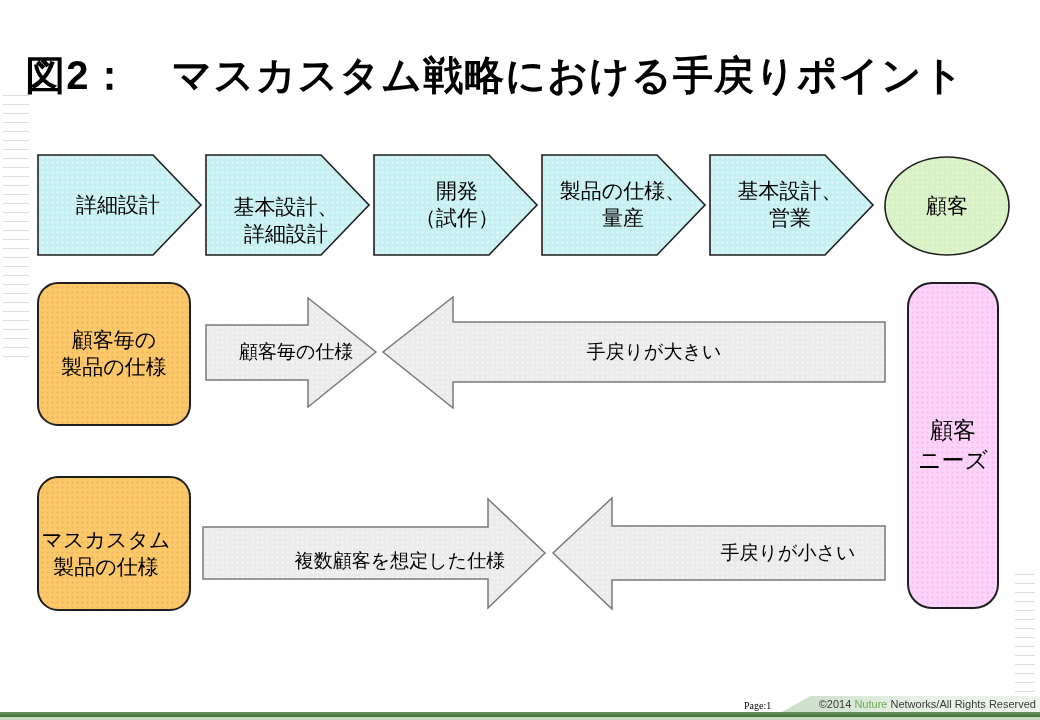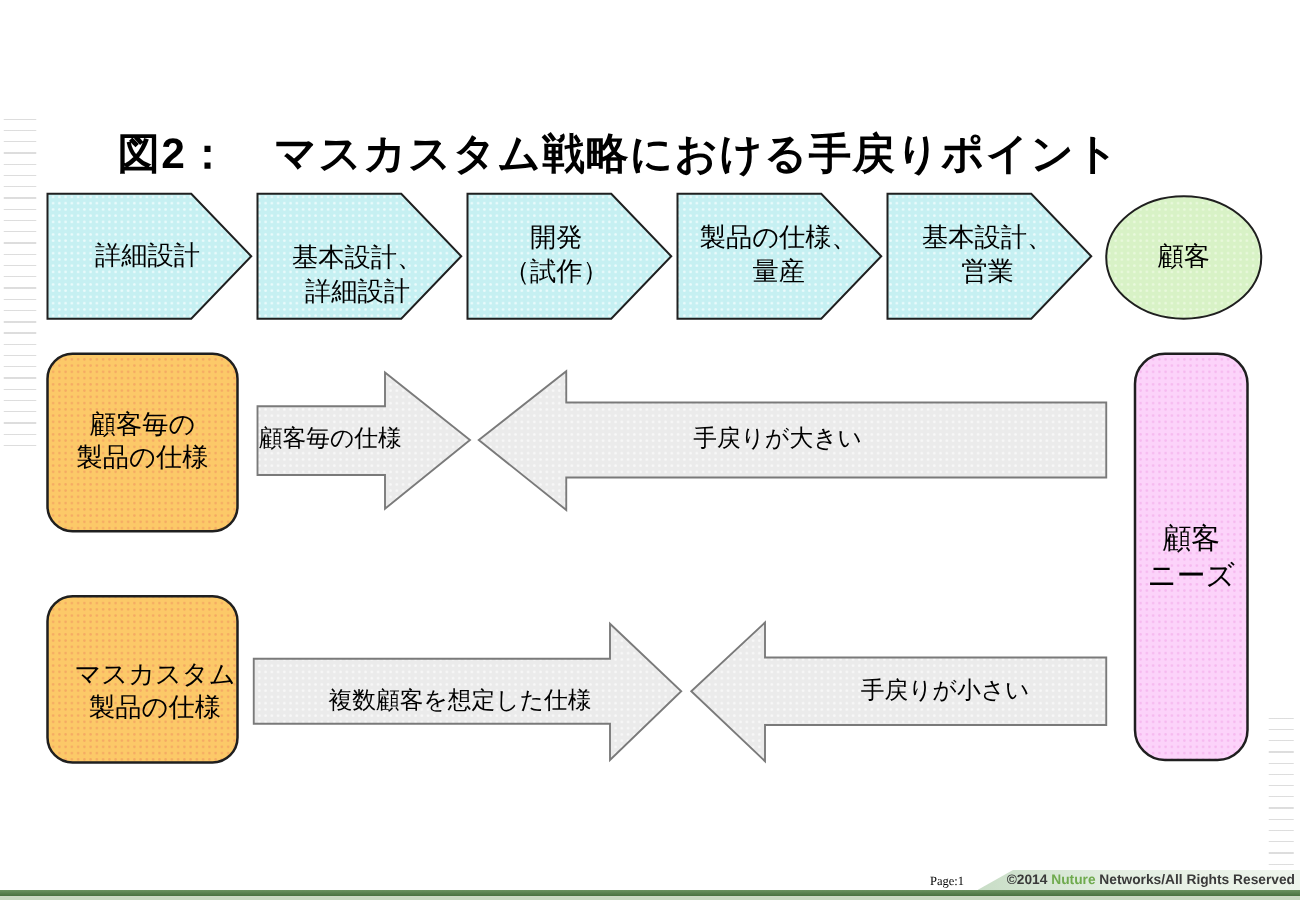--- a/index.html
+++ b/index.html
@@ -7,38 +7,38 @@
     position:relative;width:1040px;height:720px;background:#ffffff;overflow:hidden;
     font-family:"Liberation Sans","DejaVu Sans",sans-serif;color:#000;
   }
   .abs{position:absolute;}
   .lbl{
     position:absolute;display:flex;align-items:center;justify-content:center;
     text-align:center;white-space:pre-line;line-height:1.28;color:#000;
   }
   .title{
     position:absolute;left:110px;top:52px;width:770px;height:46px;
-    font-size:34px;font-weight:bold;text-align:center;letter-spacing:1px;
-    display:flex;align-items:center;justify-content:center;white-space:pre;margin-top:48px;
+    font-size:40px;font-weight:bold;text-align:center;letter-spacing:1px;
+    display:flex;align-items:center;justify-content:center;white-space:pre;
   }
   .step-lbl{font-size:21px;}
   .box-lbl{font-size:21px;}
-  .arrow-lbl{font-size:19px;}
+  .arrow-lbl{font-size:19px;padding-left:32px;}
   .needs-lbl{font-size:23px;}
   .page-num{
     position:absolute;left:744px;top:698px;width:60px;height:14px;
     font-size:10px;font-family:Liberation Serif, serif;
     display:flex;align-items:center;
   }
   .copy-band{
     position:absolute;left:782px;top:696px;width:258px;height:16px;
     clip-path:polygon(11% 0,100% 0,100% 100%,0 100%);
     background:linear-gradient(90deg,#c8ddc6 0%,#e4efe2 45%,#eef5ec 100%);
     display:flex;align-items:center;justify-content:flex-end;
-    font-size:11px;font-weight:bold;color:#3a3a3a;padding-right:4px;box-sizing:border-box;
+    font-size:11px;font-weight:normal;color:#3a3a3a;padding-right:4px;box-sizing:border-box;
     white-space:pre;
   }
   .copy-band .brand{color:#6faa4e;}
   .footer-bar{
     position:absolute;left:0;top:712px;width:1040px;height:5px;
     background:linear-gradient(180deg,#6a9361,#46703f);
   }
   .footer-strip{
     position:absolute;left:0;top:717px;width:1040px;height:3px;background:#c6d8c1;
   }
@@ -99,32 +99,32 @@
 
     <polygon points="203,527 488,527 488,499 545,553 488,608 488,579 203,579" fill="url(#pGray)" stroke="#7a7a7a" stroke-width="1.5"></polygon>
     <polygon points="885,526 612,526 612,498 553,553 612,609 612,580 885,580" fill="url(#pGray)" stroke="#7a7a7a" stroke-width="1.5"></polygon>
   </svg>
 
   <div class="title">図2：　マスカスタム戦略における手戻りポイント</div>
 
   <div class="lbl step-lbl" style="left:33px;top:176px;width:170px;height:58px">詳細設計</div>
   <div class="lbl step-lbl" style="left:201px;top:192px;width:170px;height:58px">基本設計、
 詳細設計</div>
-  <div class="lbl step-lbl" style="left:360px;top:176px;width:170px;height:58px">開発
+  <div class="lbl step-lbl" style="left:372px;top:176px;width:170px;height:58px">開発
 （試作）</div>
   <div class="lbl step-lbl" style="left:537px;top:176px;width:172px;height:58px">製品の仕様、
 量産</div>
   <div class="lbl step-lbl" style="left:705px;top:176px;width:170px;height:58px">基本設計、
 営業</div>
 
   <div class="lbl step-lbl" style="left:887px;top:180px;width:120px;height:52px">顧客</div>
 
   <div class="lbl box-lbl" style="left:38px;top:283px;width:152px;height:142px">顧客毎の
 製品の仕様</div>
-  <div class="lbl box-lbl" style="left:48px;top:477px;width:152px;height:154px">マスカスタム
+  <div class="lbl box-lbl" style="left:30px;top:477px;width:152px;height:154px">マスカスタム
 製品の仕様</div>
 
   <div class="lbl arrow-lbl" style="left:207px;top:325px;width:162px;height:55px;justify-content:flex-start;text-align:left">顧客毎の仕様</div>
   <div class="lbl arrow-lbl" style="left:452px;top:322px;width:340px;height:60px">手戻りが大きい</div>
 
   <div class="lbl arrow-lbl" style="left:203px;top:527px;width:330px;height:68px">複数顧客を想定した仕様</div>
   <div class="lbl arrow-lbl" style="left:631px;top:526px;width:250px;height:54px">手戻りが小さい</div>
 
   <div class="lbl needs-lbl" style="left:908px;top:283px;width:90px;height:325px">顧客
 ニーズ</div>

